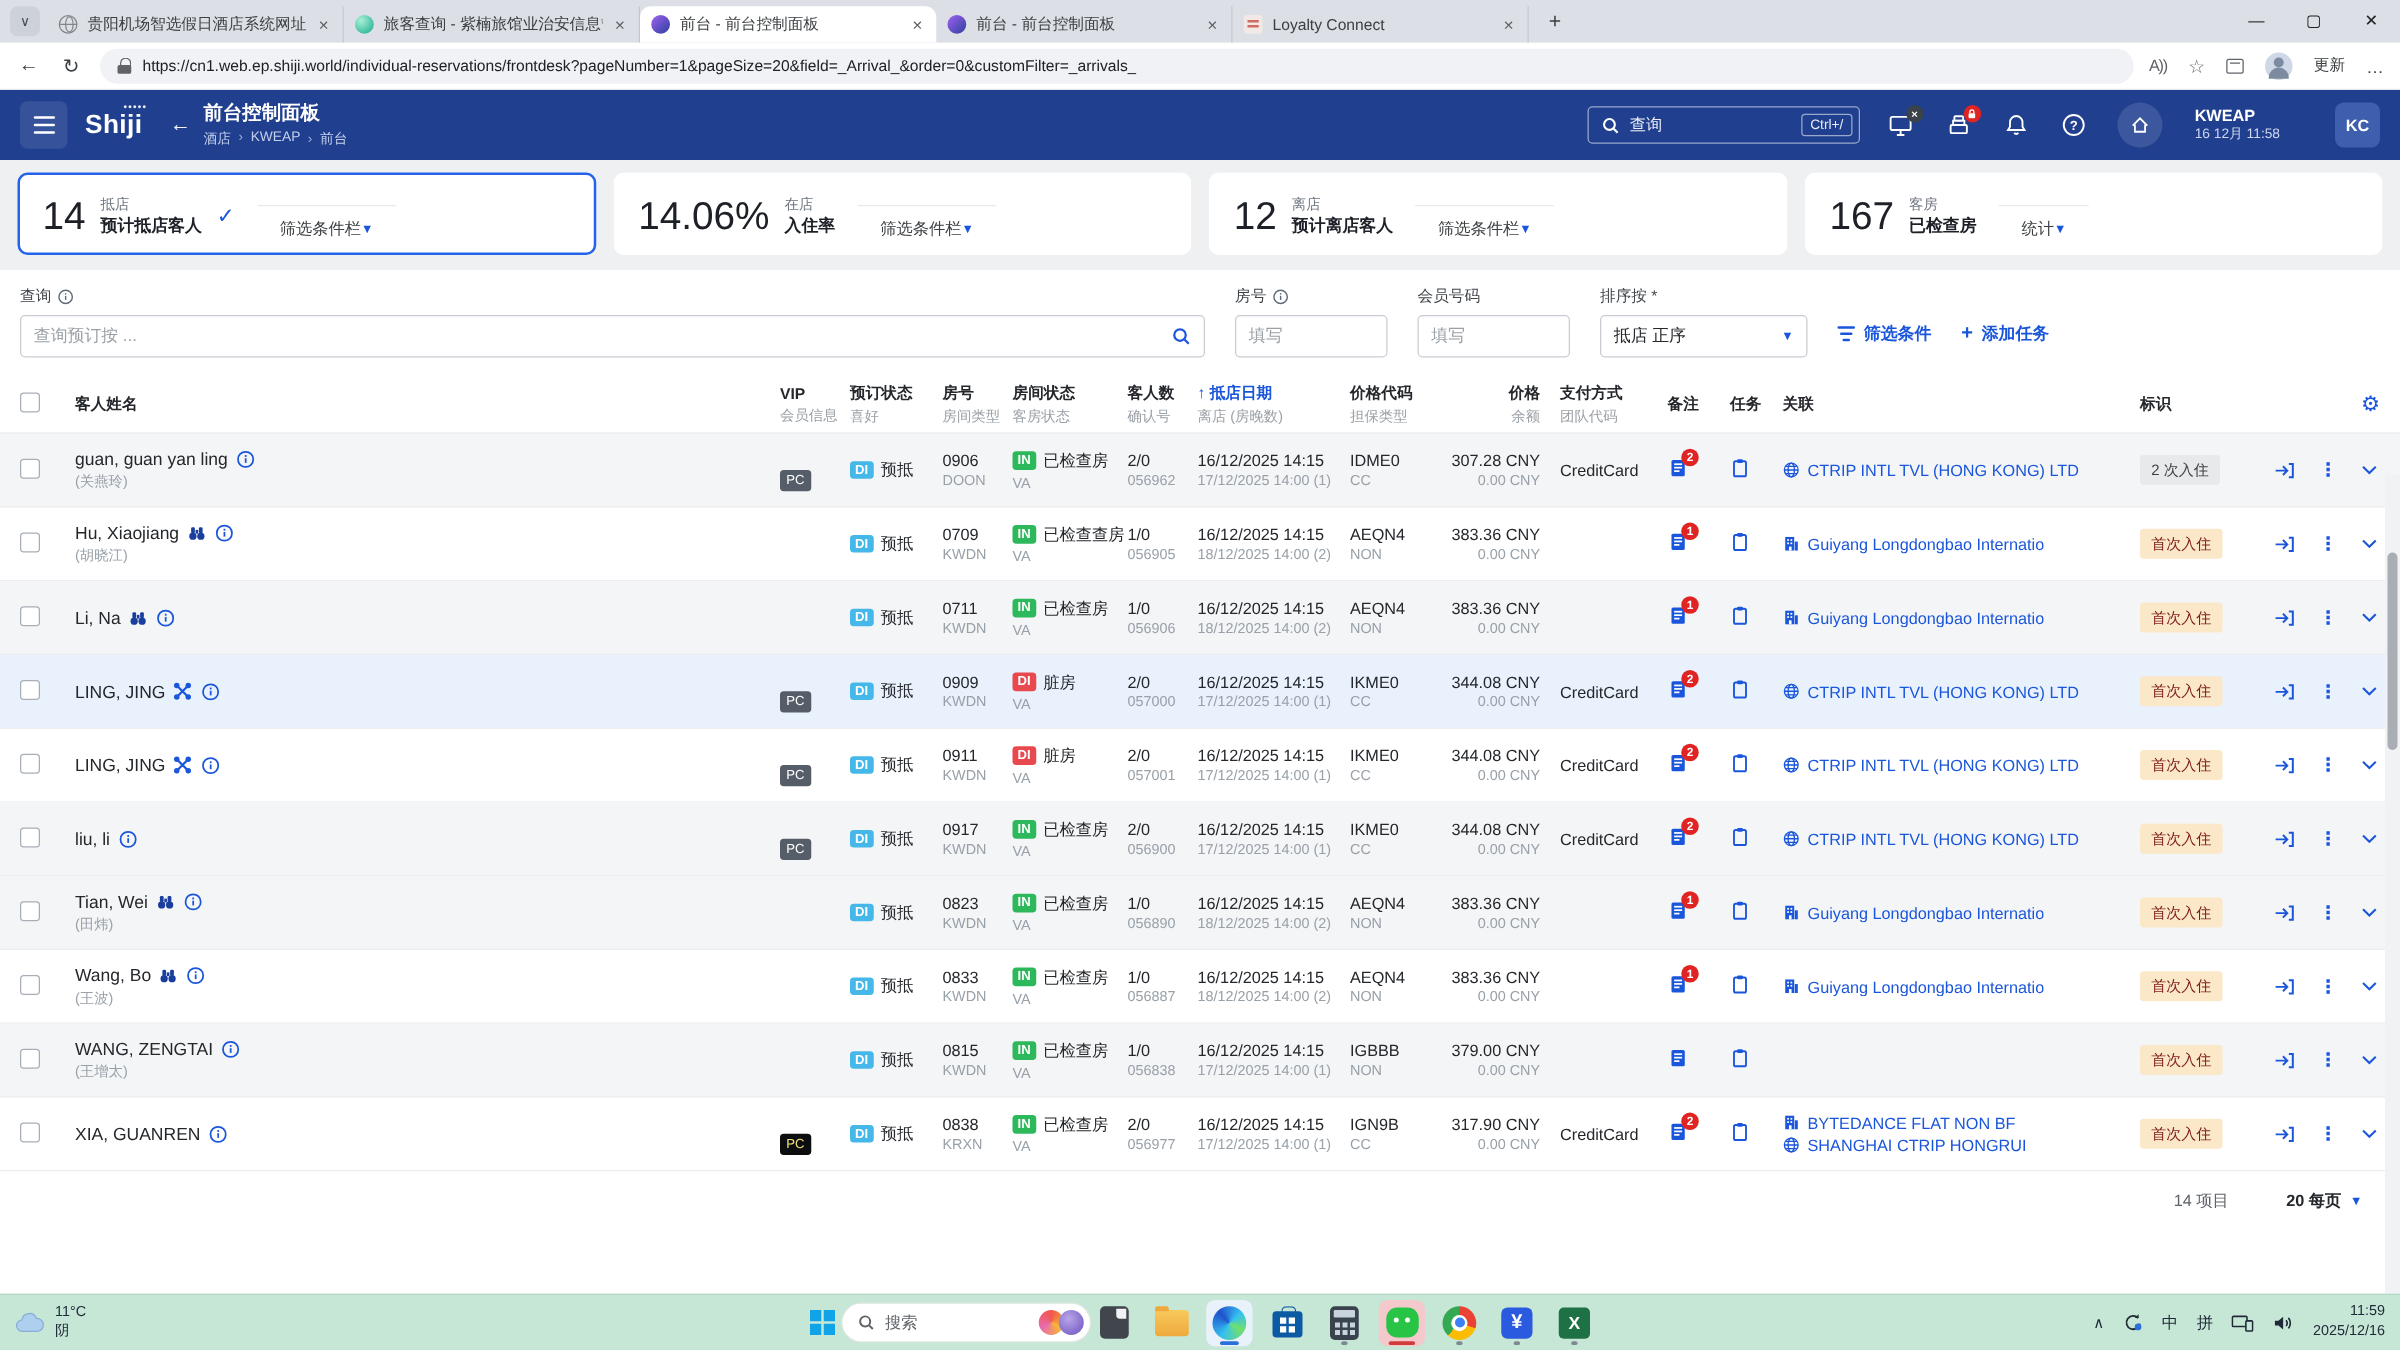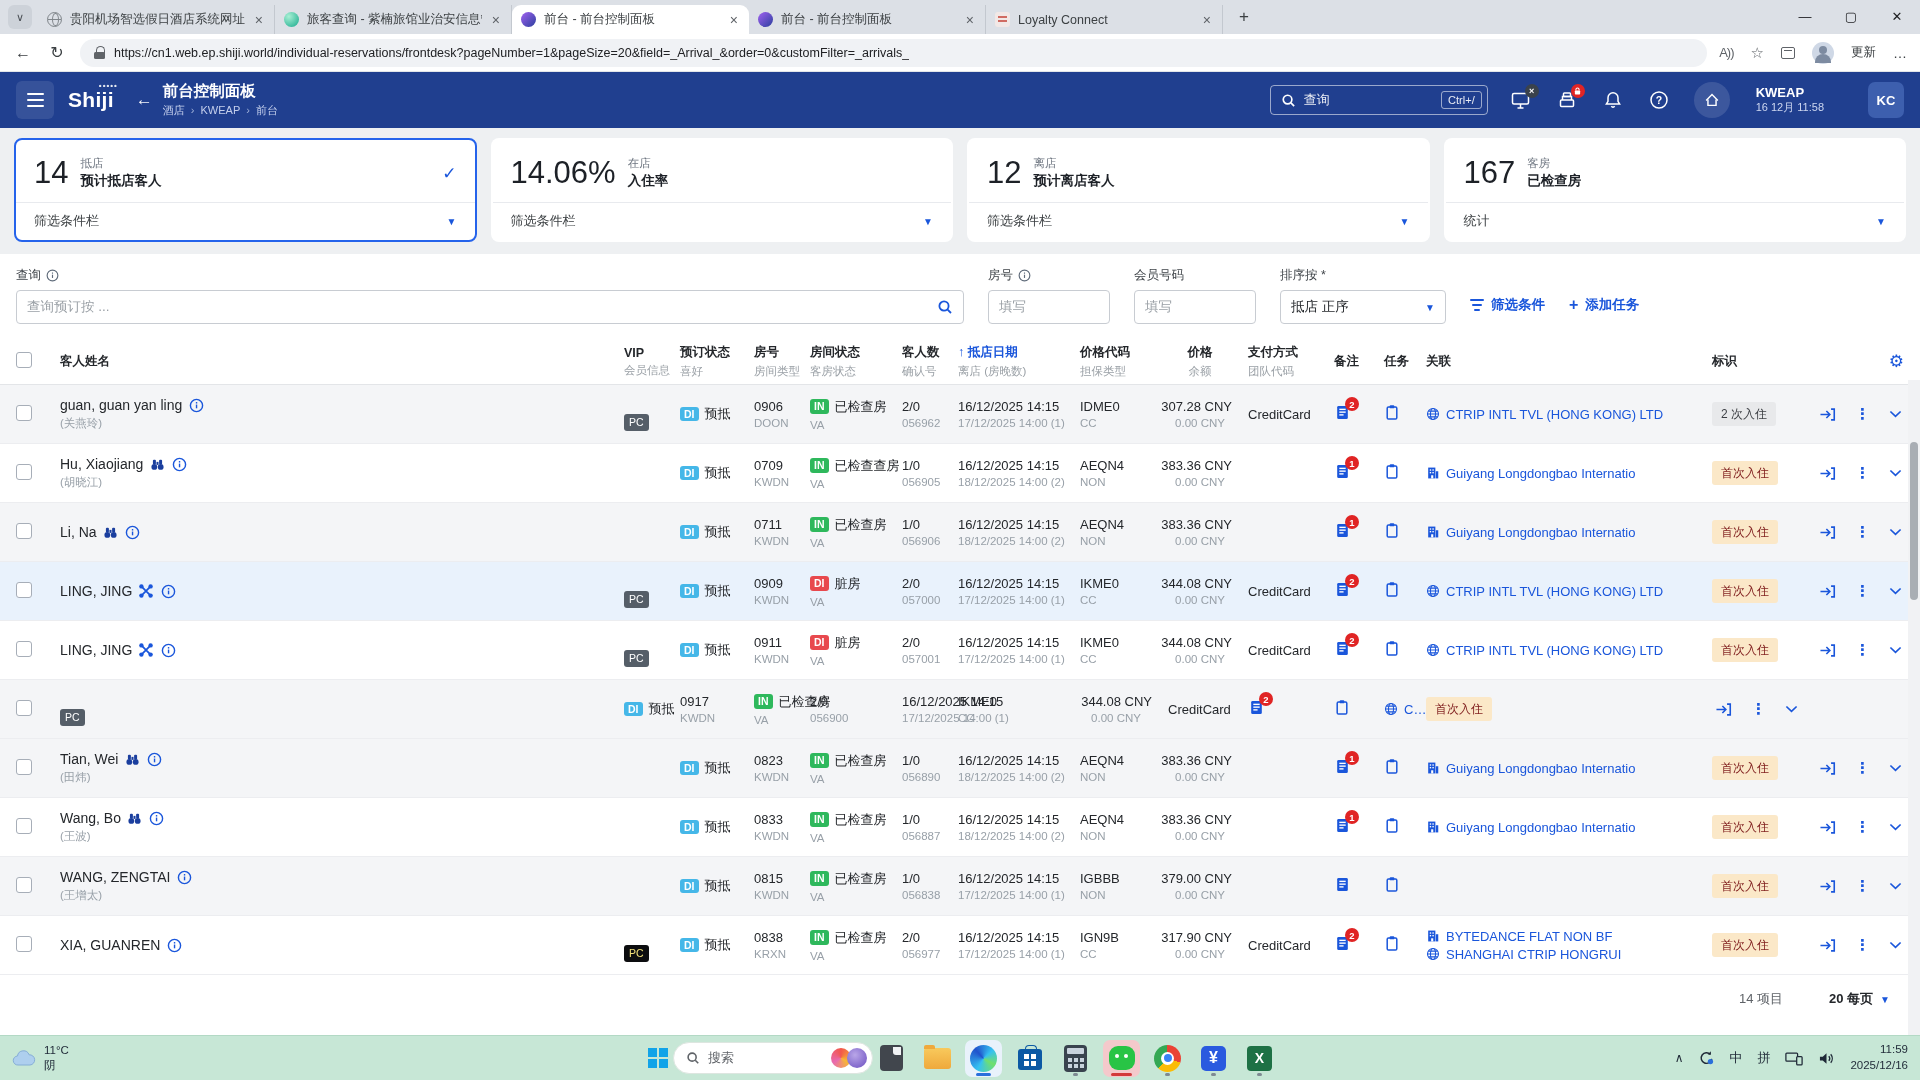--- a/index.html
+++ b/index.html
@@ -70,21 +70,21 @@
   .homewrap{width:36px;height:36px;border-radius:50%;background:rgba(255,255,255,.13);display:flex;align-items:center;justify-content:center}
   .prop{line-height:1.25;margin-left:2px}
   .prop .p1{font-size:13px;font-weight:700}
   .prop .p2{font-size:11px;color:#cdd7f0}
   .avatarbox{width:36px;height:36px;border-radius:7px;background:#3d5fae;display:flex;align-items:center;justify-content:center;
              font-size:13px;font-weight:700;margin-left:20px}
 
   
   .content{height:907px;display:flex;flex-direction:column;background:#eef0f2;position:relative}
   .cards{display:flex;gap:14px;padding:10px 14px 0}
-  .card{flex:1;background:#fff;border-radius:8px;display:flex;flex-direction:column;border:2px solid transparent}
+  .card{flex:1;background:#fff;border-radius:8px;display:flex;flex-direction:row;border:2px solid transparent}
   .card.selected{border-color:#2563eb}
   .card-top{display:flex;align-items:center;padding:15px 18px 11px;gap:12px}
   .card-val{font-size:31px;color:#1d2127}
   .card-meta .t1{font-size:11.5px;color:#6e7681}
   .card-meta .t2{font-size:13.5px;font-weight:700;color:#1d2127;margin-top:1px}
   .card-check{margin-left:auto;color:#1a56db;font-weight:700;font-size:17px}
   .card-foot{border-top:1px solid #e8eaee;margin-top:auto;display:flex;align-items:center;justify-content:space-between;
              padding:9px 18px 10px;font-size:13px;color:#3c4043}
   .caret{color:#1a56db;font-size:10px}
 
@@ -115,21 +115,21 @@
   .cell{min-width:0}
   .l1{font-size:13px;color:#24272b;white-space:nowrap;display:flex;align-items:center;gap:6px}
   .l2{font-size:11.5px;color:#98a0a8;margin-top:3px;white-space:nowrap}
   .cb{width:16px;height:16px;border:1.5px solid #a7aeb8;border-radius:3px;background:#fff;display:inline-block}
   .nm{font-size:14px;color:#24272b}
   .nicon{display:inline-flex;width:16px;height:16px;align-items:center;justify-content:center}
   .sbadge{display:inline-flex;font-size:10.5px;font-weight:700;color:#fff;padding:2px 4px;border-radius:3px;line-height:1}
   .b-di{background:#45b7e8}.b-in{background:#2eb85c}.b-dirty{background:#e8494e}
   .vipb{display:inline-block;font-size:10.5px;font-weight:400;color:#fff;background:#555e68;padding:2.5px 5px;border-radius:3px}
   .vipb.black{background:#0c0d0f;color:#f3e27a}
-  .c-price{text-align:center;padding-right:16px}
+  .c-price{text-align:right;padding-right:16px}
   .c-price .l1{justify-content:flex-end}
   .noteswrap{position:relative;display:inline-flex}
   .cntbadge{position:absolute;top:-7px;right:-8px;min-width:14px;height:14px;border-radius:7px;background:#e02424;color:#fff;
             font-size:9.5px;font-weight:700;display:flex;align-items:center;justify-content:center;padding:0 2px}
   .comp{display:flex;align-items:center;gap:6px;color:#1a56db;font-size:13px;white-space:nowrap;overflow:hidden;text-overflow:ellipsis}
   .comp + .comp{margin-top:3px}
   .tagp{display:inline-block;font-size:12px;padding:3.5px 9px;border-radius:3px;white-space:nowrap}
   .tag-amber{background:#fbe8c8;color:#7f1d1d}
   .tag-gray{background:#e8e9eb;color:#3c3f44}
   .actions{display:flex;align-items:center;justify-content:flex-end;gap:19px;padding-right:2px}
@@ -998,20 +998,33 @@
       <span class="kebab">⋮</span>
       <span style="display:inline-flex">
               <svg width="13" height="8" viewBox="0 0 14 8" fill="none" stroke="#1a56db" stroke-width="1.8">
                 <path d="M1.5 1.3L7 6.6l5.5-5.3"></path>
               </svg>
             </span>
     </div>
   </div>
         <div class="grid16 trow shade">
     <div class="cell"><span class="cb"></span></div>
+    <div class="cell">
+      <div class="l1">
+              <span class="nm">liu, li</span>
+              <span class="nicon">
+                <svg width="15" height="15" viewBox="0 0 16 16">
+                  <circle cx="8" cy="8" r="6.5" fill="none" stroke="#1a56db" stroke-width="1.5"></circle>
+                  <rect x="7.3" y="7" width="1.5" height="4" fill="#1a56db"></rect>
+                  <rect x="7.3" y="4.3" width="1.5" height="1.6" fill="#1a56db"></rect>
+                </svg>
+              </span>
+            </div>
+
+    </div>
     <div class="cell" style="padding-top:16px"><span class="vipb ">PC</span></div>
     <div class="cell">
             <div class="l1">
               <span class="sbadge b-di">DI</span>
               <span>预抵</span>
             </div>
           </div>
     <div class="cell">
             <div class="l1">0917</div>
             <div class="l2">KWDN</div>

